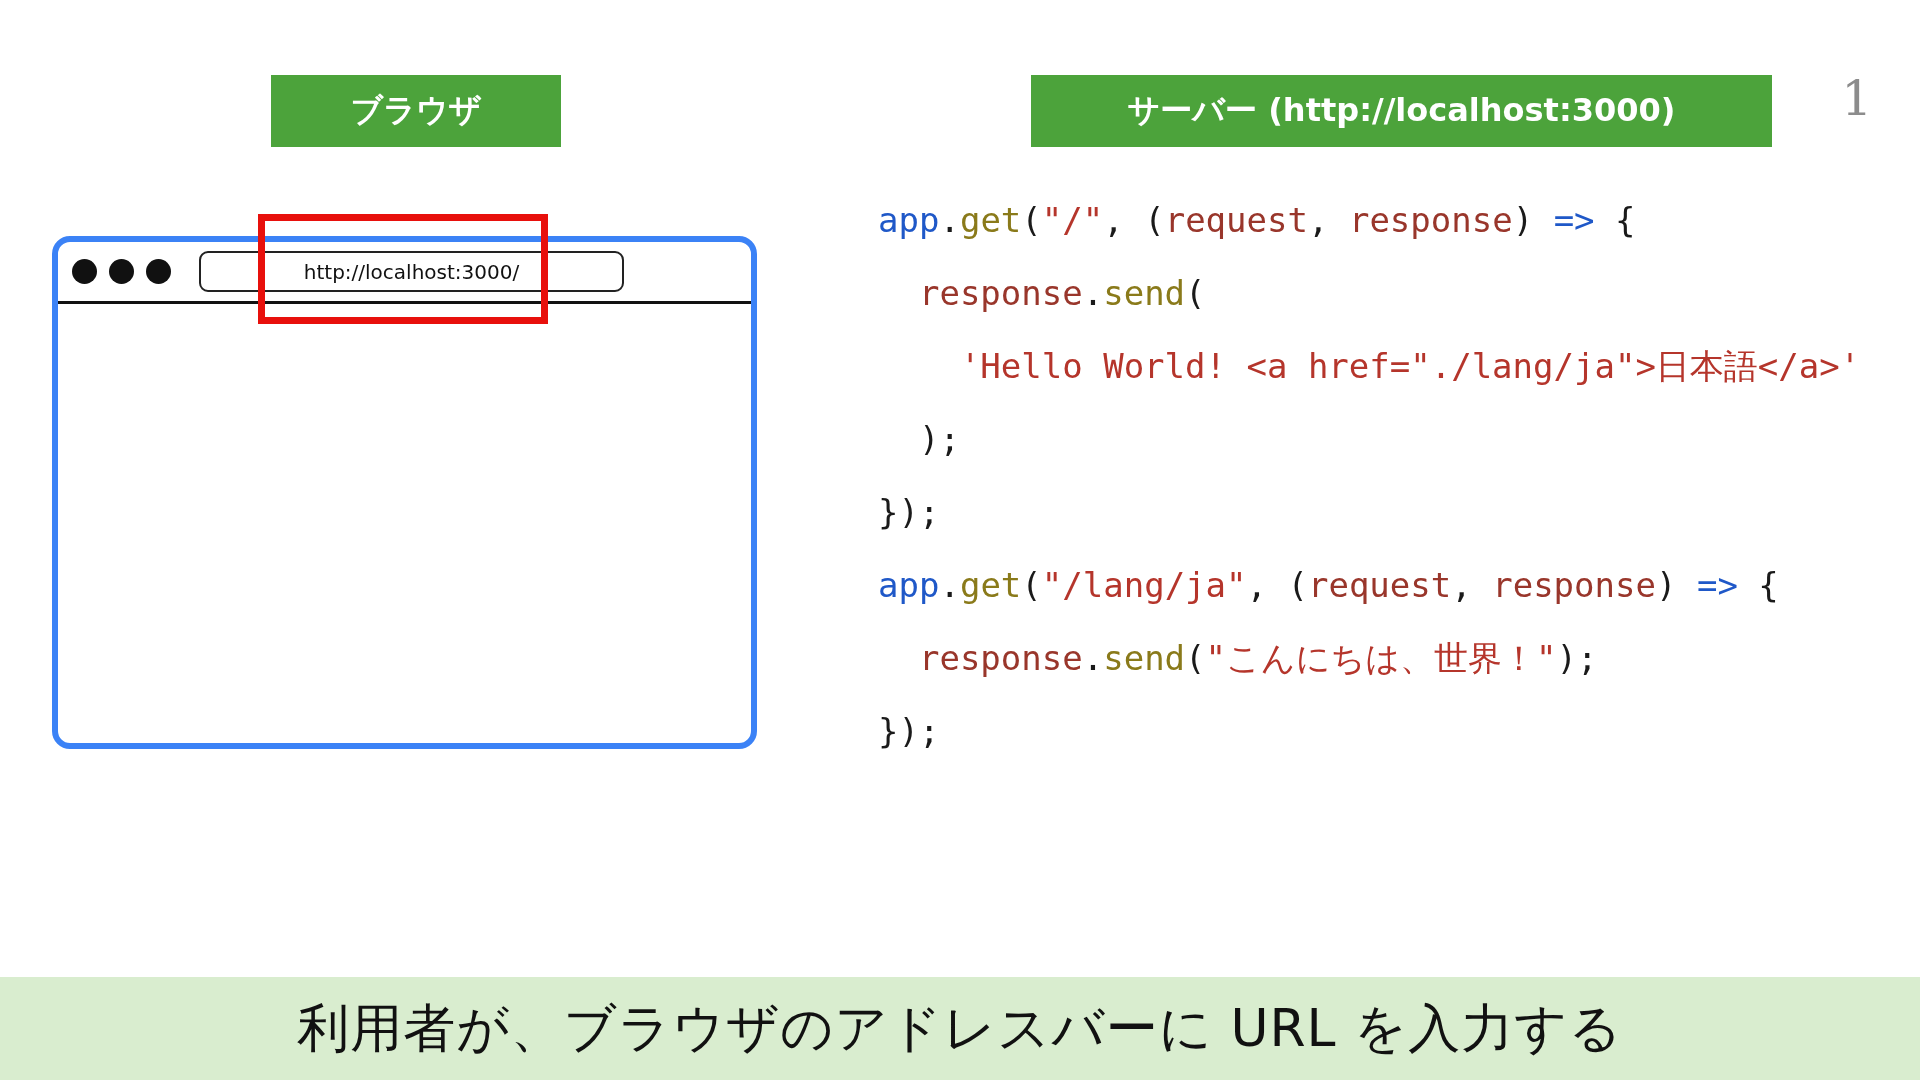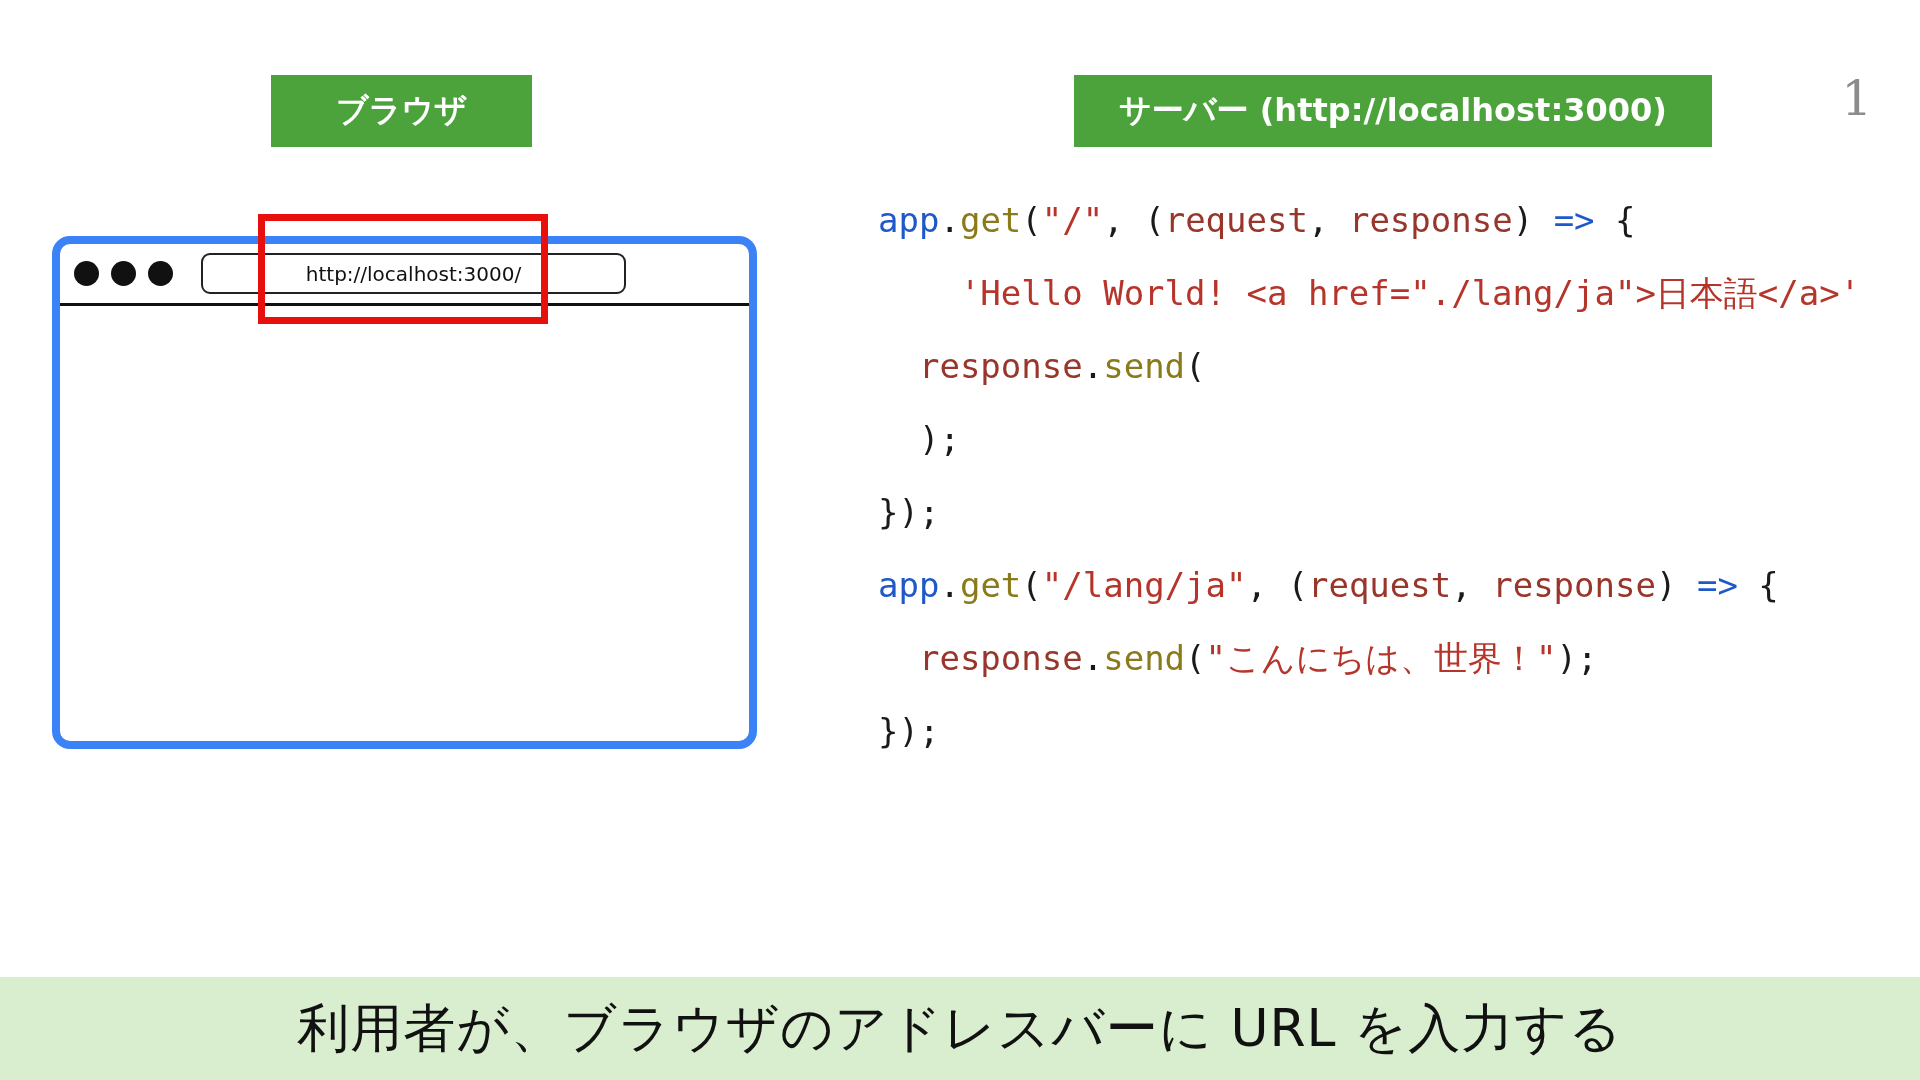--- a/index.html
+++ b/index.html
@@ -14,40 +14,40 @@
     top: 75px;
     height: 72px;
     background: var(--header-green);
     color: #ffffff;
     font-weight: bold;
     font-size: 32px;
     display: flex;
     align-items: center;
     justify-content: center;
   }
-  .browser-label { left: 271px; width: 261px; }
-  .server-label  { left: 1074px; width: 638px; }
+  .browser-label { left: 271px; width: 290px; }
+  .server-label  { left: 1031px; width: 741px; }
 
   .page-number {
     position: absolute;
     top: 70px;
     right: 48px;
     font-size: 48px;
     color: var(--page-gray);
     font-family: "DejaVu Serif", serif;
   }
 
   
   .browser-window {
     position: absolute;
     left: 52px;
     top: 236px;
     width: 705px;
     height: 513px;
-    border: 8px solid #3b82f6;
+    border: 6px solid #3b82f6;
     border-radius: 18px;
     background: #ffffff;
   }
   .titlebar {
     height: 62px;
     border-bottom: 3px solid #111;
     display: flex;
     align-items: center;
     padding-left: 14px;
   }
@@ -137,22 +137,22 @@
       <span class="dot"></span>
       <div class="address-bar">http://localhost:3000/</div>
     </div>
     <div class="window-content"></div>
   </div>
 
   <div class="red-highlight"></div>
 
   <div class="code-block">
       <div class="code-line"><span class="tok-kw">app</span><span class="tok-plain">.</span><span class="tok-fn">get</span><span class="tok-plain">(</span><span class="tok-str">"/"</span><span class="tok-plain">, (</span><span class="tok-var">request</span><span class="tok-plain">, </span><span class="tok-var">response</span><span class="tok-plain">) </span><span class="tok-kw">=&gt;</span><span class="tok-plain"> {</span></div>
+      <div class="code-line"><span class="tok-plain">  </span><span class="tok-var">response</span><span class="tok-plain">.</span><span class="tok-fn">send</span><span class="tok-plain">(</span></div>
       <div class="code-line"><span class="tok-plain">    </span><span class="tok-str">'Hello World! &lt;a href="./lang/ja"&gt;日本語&lt;/a&gt;'</span></div>
-      <div class="code-line"><span class="tok-plain">  </span><span class="tok-var">response</span><span class="tok-plain">.</span><span class="tok-fn">send</span><span class="tok-plain">(</span></div>
       <div class="code-line"><span class="tok-plain">  );</span></div>
       <div class="code-line"><span class="tok-plain">});</span></div>
       <div class="code-line"><span class="tok-kw">app</span><span class="tok-plain">.</span><span class="tok-fn">get</span><span class="tok-plain">(</span><span class="tok-str">"/lang/ja"</span><span class="tok-plain">, (</span><span class="tok-var">request</span><span class="tok-plain">, </span><span class="tok-var">response</span><span class="tok-plain">) </span><span class="tok-kw">=&gt;</span><span class="tok-plain"> {</span></div>
       <div class="code-line"><span class="tok-plain">  </span><span class="tok-var">response</span><span class="tok-plain">.</span><span class="tok-fn">send</span><span class="tok-plain">(</span><span class="tok-str">"こんにちは、世界！"</span><span class="tok-plain">);</span></div>
       <div class="code-line"><span class="tok-plain">});</span></div>
     </div>
 
   <div class="caption-banner">
     <span>利用者が、ブラウザのアドレスバーに URL を入力する</span>
   </div>

